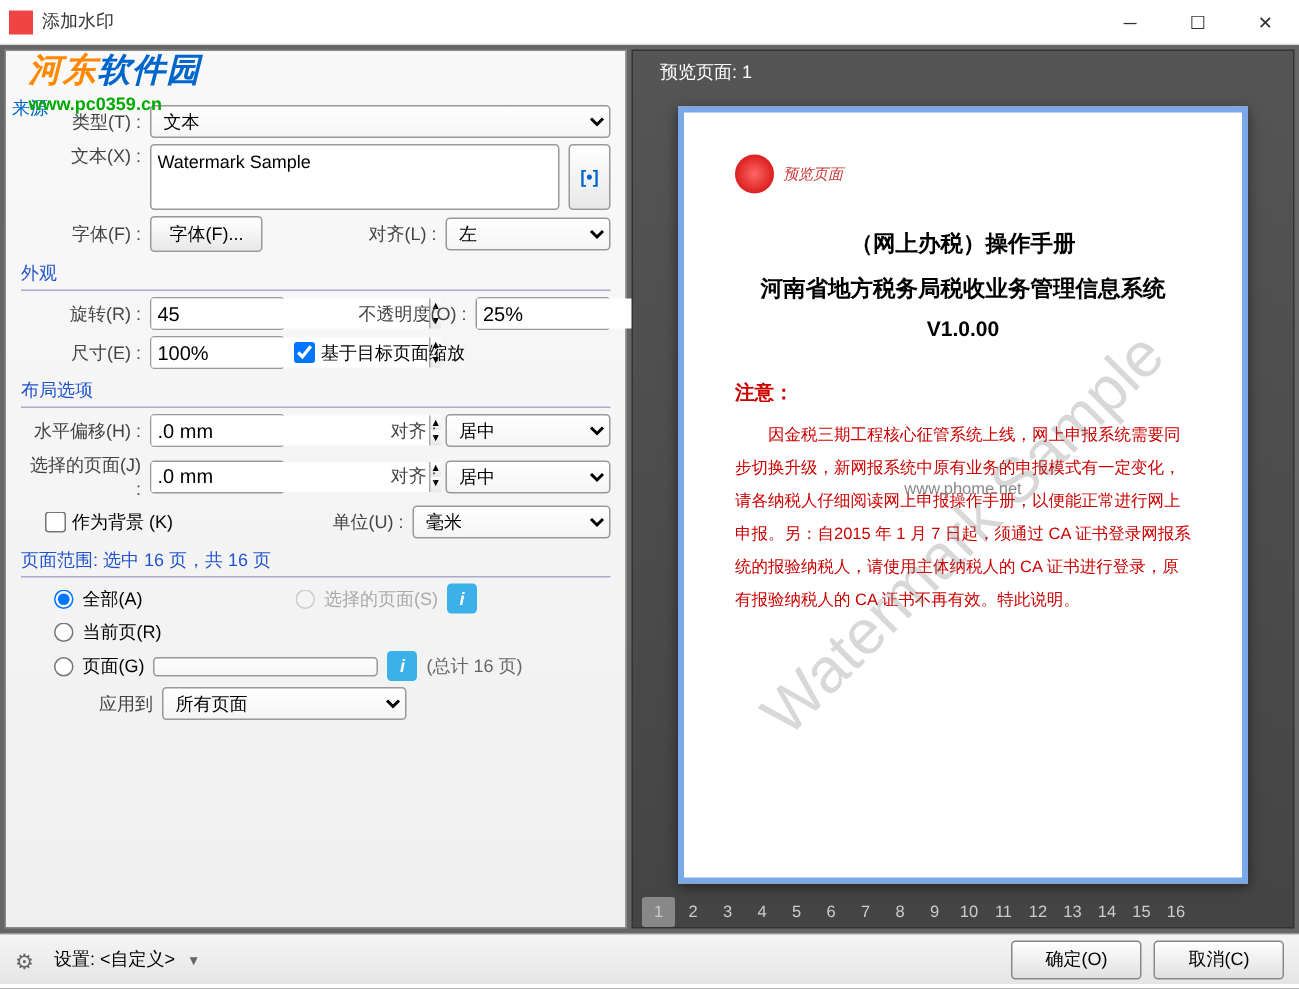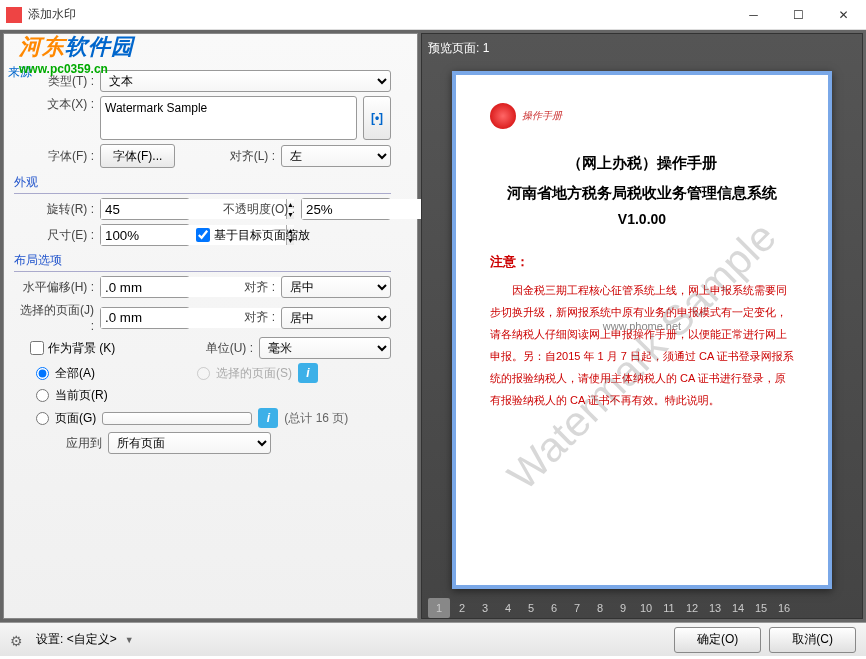--- a/index.html
+++ b/index.html
@@ -8,39 +8,39 @@
 .titlebar .icon { width: 16px; height: 16px; background: #e44; margin: 0 6px; }
 .titlebar .title { flex: 1; font-size: 12px; color: #333; }
 .titlebar .wbtn { width: 45px; height: 30px; display: flex; align-items: center; justify-content: center; color: #333; }
 .content { display: flex; height: 592px; padding: 3px; background: #666; gap: 3px; }
 .left-panel { width: 415px; background: linear-gradient(#f9f9f9,#f0f0f0); border: 1px solid #888; display: flex; flex-direction: column; position: relative; }
 .logo-area { position:absolute; top:-2px; left:-2px; z-index:5;margin-left:17px; }
 .logo-text { font-size: 22px; font-weight: bold; font-style: italic; letter-spacing: 1px; }
 .logo-text .o { color:#f80; } .logo-text .b { color:#06c; }
 .logo-url { font-size: 12px; color: #0a0; font-weight: bold; }
 .src-label { color:#06c; font-size:12px; position:absolute; top:30px; left:4px;}
-.form-area { padding: 8px 26px 0 10px; flex:1; }
+.form-area { padding: 8px 10px 0 10px; flex:1; }
 .section-head { color: #2255cc; font-size: 12px; margin: 6px 0 4px 0; padding-bottom: 2px; border-bottom: 1px solid #aac; }
 .row { display: flex; align-items: center; margin: 4px 0; gap: 6px; }
 .lbl { width: 80px; text-align: right; color: #444; }
 .lbl2 { width: 72px; text-align: right; color: #444; }
 select, input[type=text] { height: 22px; border: 1px solid #999; border-radius: 3px; padding: 0 4px; background: linear-gradient(#fff,#f5f5f5); font-family: inherit; font-size: 12px; }
 .sel-wide { flex: 1; }
 .big-text { flex:1; height: 44px; border: 1px solid #999; border-radius: 3px; padding: 4px; background: #fff; resize: none; font-family: inherit; font-size:12px; }
 .btn { height: 24px; padding: 0 12px; border: 1px solid #999; border-radius: 3px; background: linear-gradient(#fff,#e8e8e8); cursor: pointer; font-family: inherit; font-size:12px; }
 .file-btn { width: 28px; height: 44px; border: 1px solid #999; border-radius: 3px; background: linear-gradient(#fff,#e8e8e8); color: #06c; font-weight: bold; display:flex; align-items:center; justify-content:center; }
 .numbox { width: 90px; border:1px solid #999; border-radius:3px; height:22px; background:#fff; display:flex; }
 .numbox input { border:none; flex:1; height:20px; padding:0 4px; }
 .spinbtns { width:16px; display:flex; flex-direction:column; }
 .spinbtns div { flex:1; border-left:1px solid #aaa; display:flex; align-items:center; justify-content:center; font-size:7px; background:linear-gradient(#fff,#e8e8e8); }
 .chk { display:flex; align-items:center; gap:4px; }
 .chk input { width:14px; height:14px; }
 .info-icn { width:20px; height:20px; background:#3cb0e8; border-radius:3px; color:#fff; display:flex; align-items:center; justify-content:center; font-weight:bold; font-style:italic; }
 .right-panel { flex:1; background: linear-gradient(#555,#444); border:1px solid #333; display:flex; flex-direction:column; position:relative; }
-.pv-head { color:#fff; font-size:12px; padding:6px 6px; }
+.pv-head { color:#fff; font-size:12px; padding:6px 18px; }
 .doc-prev { flex:1; display:flex; align-items:flex-start; justify-content:center; padding:8px; }
 .page { width: 380px; height: 518px; background:#fff; border:4px solid #7aa8e8; position:relative; padding:28px 34px; overflow:hidden; box-shadow:0 2px 8px rgba(0,0,0,.5); }
 .doc-logo { display:flex; align-items:center; gap:6px; margin-bottom:22px; }
 .doc-logo .seal { width:26px; height:26px; border-radius:50%; background:radial-gradient(#f66,#c00); }
 .doc-logo .seal-txt { font-size:10px; color:#c33; font-style:italic; }
 .doc-title { text-align:center; font-weight:bold; font-size:15px; line-height:1.6; margin-bottom:6px; }
 .doc-ver { text-align:center; font-weight:bold; font-size:14px; margin-bottom:26px; }
 .doc-note { color:#c00; font-size:13px; font-weight:bold; margin-bottom:8px; }
 .doc-body { color:#c00; font-size:11px; line-height:2.0; text-indent:2em; }
 .wmark { position:absolute; left:50%; top:55%; transform:translate(-50%,-50%) rotate(-45deg); font-size:42px; color:rgba(100,100,100,.25); white-space:nowrap; font-family: Arial; pointer-events:none; }
@@ -158,20 +158,21 @@
       <div class="row">
         <label class="chk" style="margin-left:16px">
             <input type="checkbox" style="">
             <span>作为背景 (K)</span>
           </label>
         <div style="flex:1"></div>
         <div class="lbl2" style="width:54px">单位(U) :</div>
         <select style="width:132px"><option>毫米</option></select>
       </div>
 
+      <div class="section-head">页面范围: 选中 16 页，共 16 页</div>
       <div class="radio-row">
         <input type="radio" name="pr" checked="" style="">
           <span>全部(A)</span>
         <div style="width:90px"></div>
         <input type="radio" name="pr" disabled="" style="">
           <span style="color:#aaa">选择的页面(S)</span>
         <span class="info-icn">i</span>
       </div>
       <div class="radio-row">
         <input type="radio" name="pr" style="">
@@ -190,21 +191,21 @@
       </div>
     </div>
   </div>
 
   <div class="right-panel">
     <div class="pv-head">预览页面: 1</div>
     <div class="doc-prev">
       <div class="page">
         <div class="doc-logo">
           <div class="seal"></div>
-          <div class="seal-txt">操作手册</div>
+          <div class="seal-txt">预览页面</div>
         </div>
         <div class="doc-title">（网上办税）操作手册</div>
         <div class="doc-title">河南省地方税务局税收业务管理信息系统</div>
         <div class="doc-ver">V1.0.00</div>
         <div class="doc-note">注意：</div>
         <div class="doc-body">因金税三期工程核心征管系统上线，网上申报系统需要同步切换升级，新网报系统中原有业务的申报模式有一定变化，请各纳税人仔细阅读网上申报操作手册，以便能正常进行网上申报。另：自2015 年 1 月 7 日起，须通过 CA 证书登录网报系统的报验纳税人，请使用主体纳税人的 CA 证书进行登录，原有报验纳税人的 CA 证书不再有效。特此说明。</div>
         <div class="wmark">Watermark Sample</div>
         <div class="pg-site">www.phome.net</div>
       </div>
     </div>

